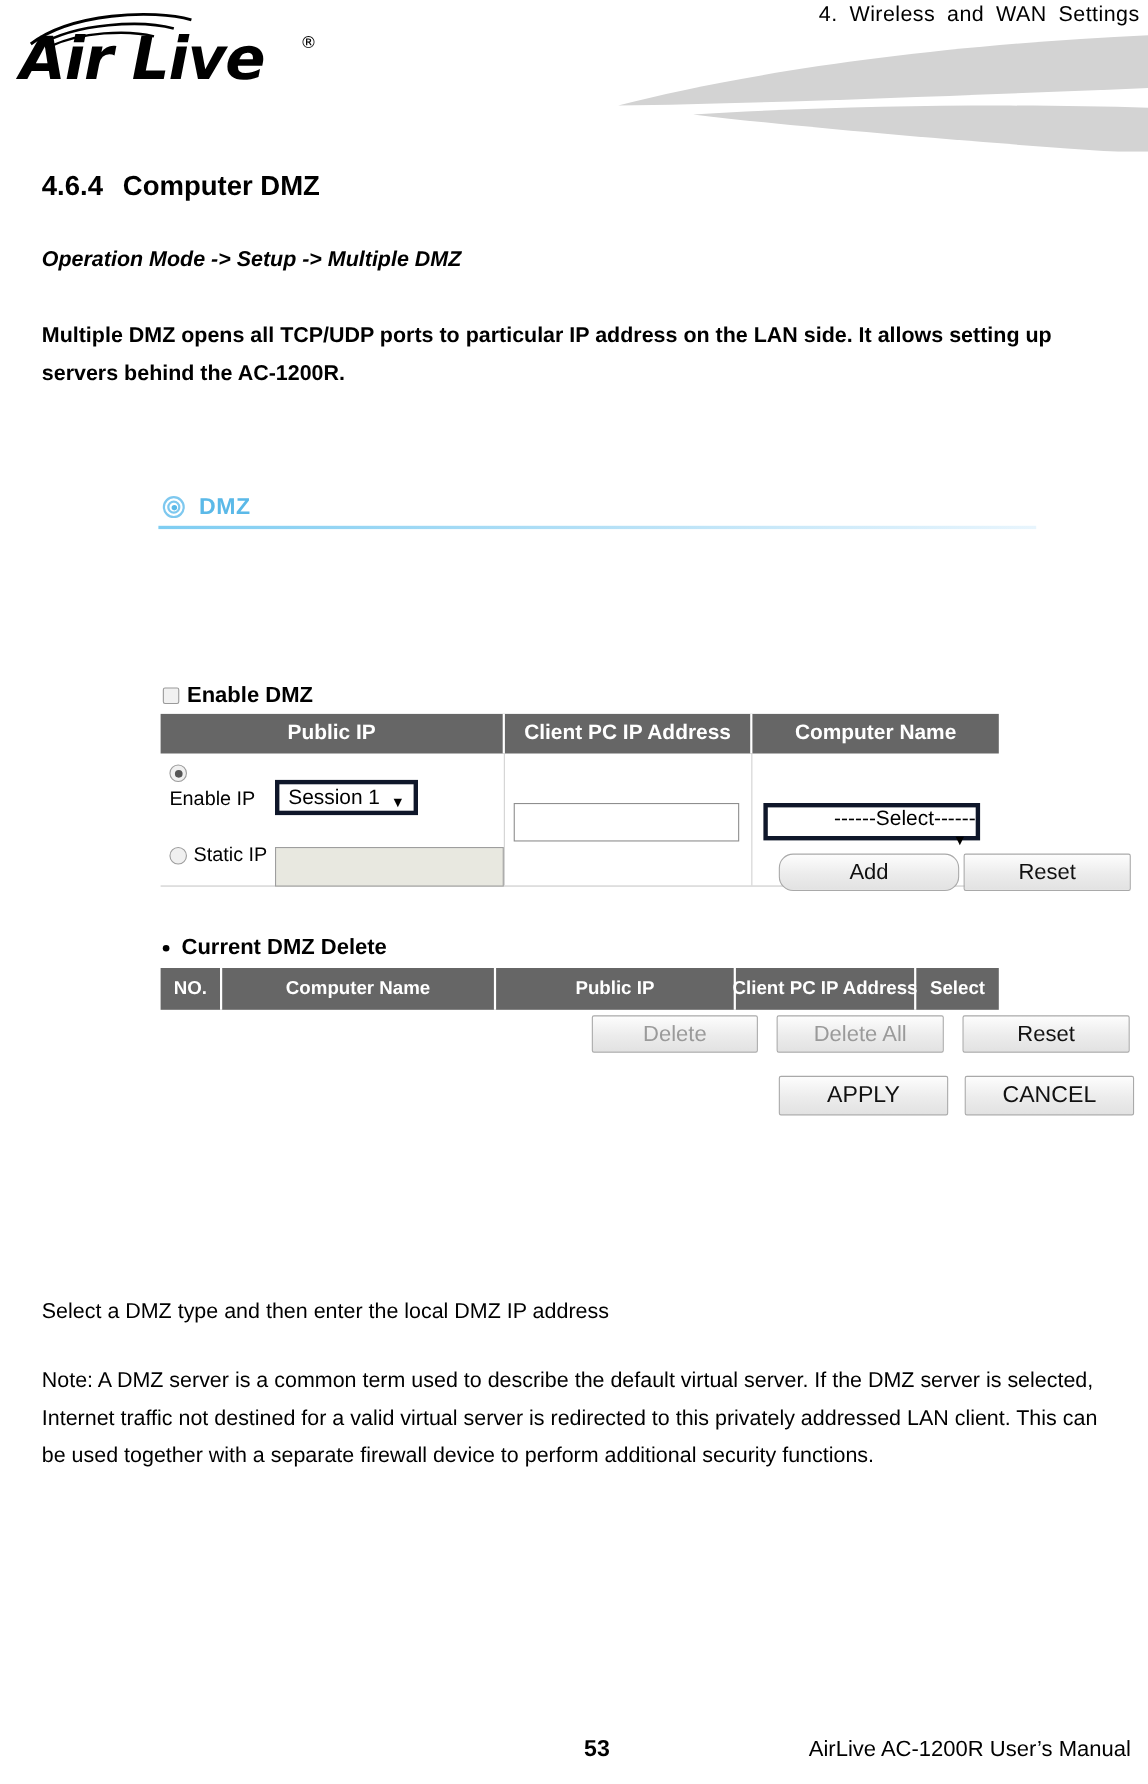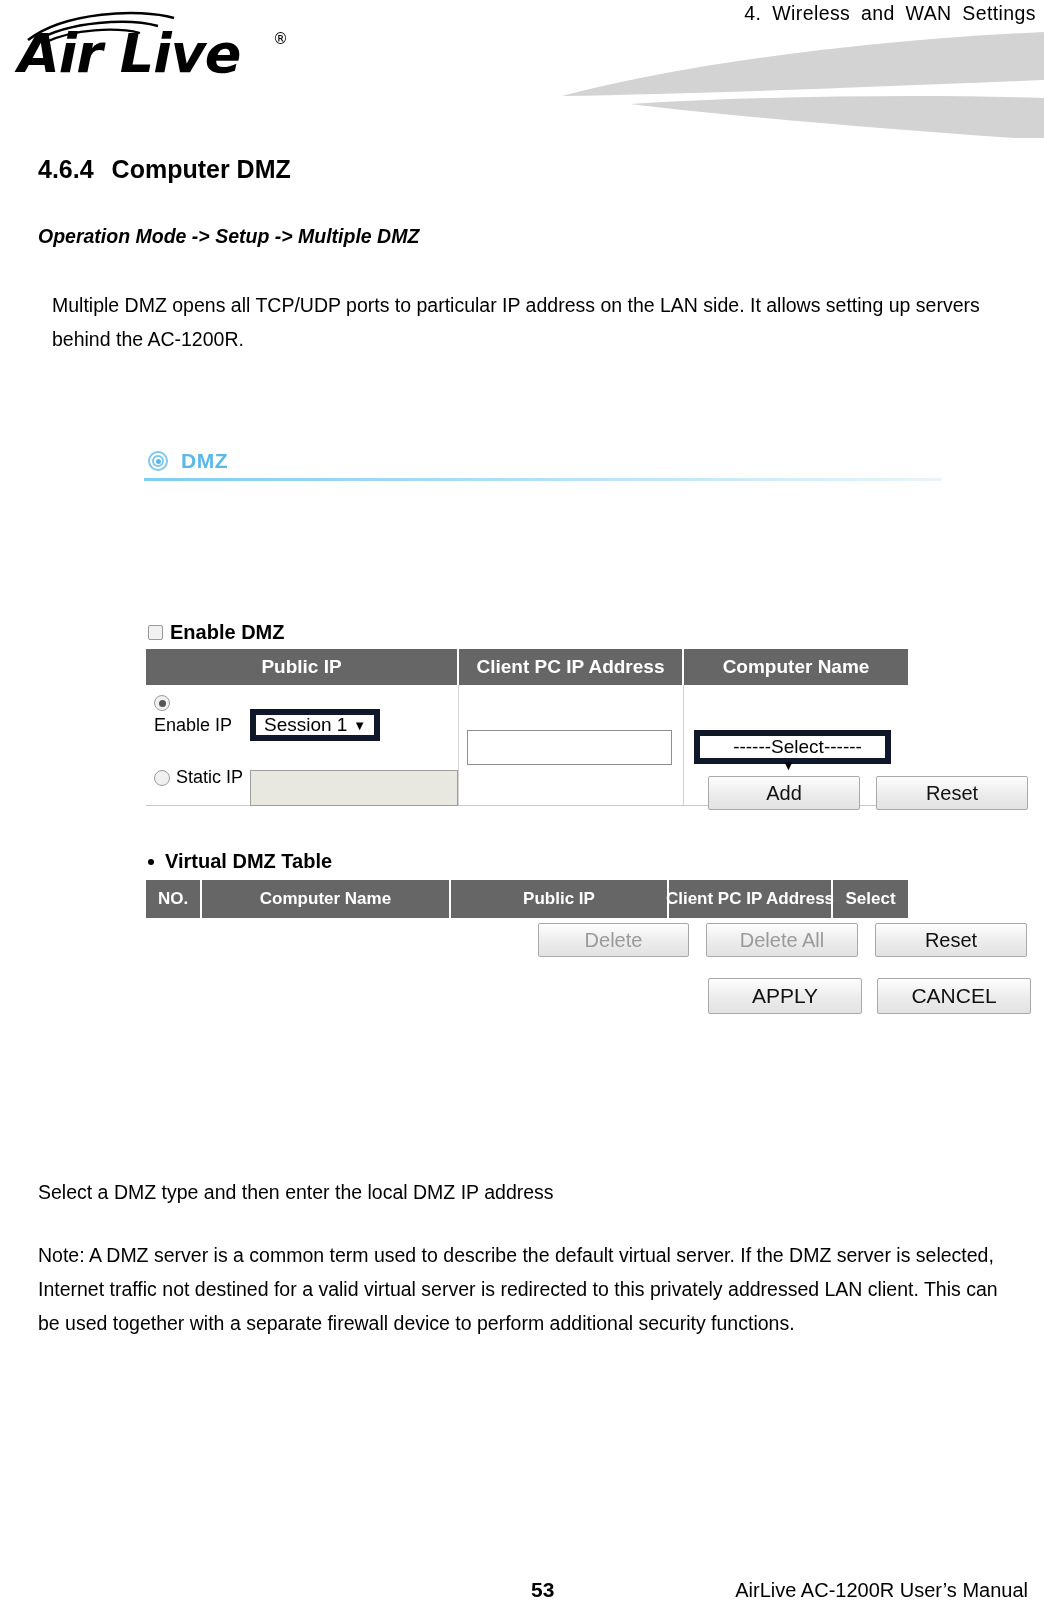--- a/index.html
+++ b/index.html
@@ -93,24 +93,25 @@
     left: 38px;
     font-size: 19.5px;
     font-weight: bold;
     font-style: italic;
     white-space: nowrap;
   }
 
   .intro-paragraph {
     position: absolute;
     top: 288px;
-    left: 52px;
+    left: 38px;
     width: 962px;
     font-size: 19.5px;
     line-height: 34px;
+    font-weight: bold;
   }
 
   .closing-line {
     position: absolute;
     top: 1175px;
     left: 38px;
     width: 962px;
     font-size: 19.5px;
     line-height: 34px;
   }
@@ -273,25 +274,25 @@
     left: 8px;
     width: 95px;
   }
   .static-group .inline {
     display: flex;
     align-items: center;
     gap: 6px;
   }
 
   .select-box {
-    border: 6px solid #0f172a;
+    border: 4px solid #0f172a;
     background: #ffffff;
     font-size: 19px;
     display: flex;
-    align-items: center;
+    align-items: flex-end;
     box-sizing: border-box;
   }
   .select-box .val { flex: 1; padding-left: 8px; white-space: nowrap; }
   .select-box .caret {
     padding-right: 8px;
     font-size: 13px;
   }
   .session-select {
     position: absolute;
     top: 24px;
@@ -337,21 +338,21 @@
     font-size: 20px;
     color: #111;
     display: flex;
     align-items: center;
     justify-content: center;
     box-sizing: border-box;
     position: absolute;
   }
   .btn.disabled { color: #9a9a9a; }
 
-  .btn-add    { top: 338px; left: 578px; width: 152px; height: 34px; }
+  .btn-add    { top: 338px; left: 578px; width: 164px; height: 34px; border-radius: 13px; }
   .btn-reset1 { top: 338px; left: 746px; width: 152px; height: 34px; }
 
   
   .current-table-label {
     position: absolute;
     top: 412px;
     left: 18px;
     font-size: 20px;
     font-weight: bold;
     display: flex;
@@ -509,21 +510,21 @@
       </div>
 
     </div>
   </div>
 
   <div class="btn btn-add">Add</div>
   <div class="btn btn-reset1">Reset</div>
 
   <div class="current-table-label">
     <span class="bullet-dot"></span>
-    <span>Virtual DMZ Table</span>
+    <span>Current DMZ Delete</span>
   </div>
 
   <div class="current-head">
     <div class="cell cc-no">NO.</div>
     <div class="cell cc-name">Computer Name</div>
     <div class="cell cc-public">Public IP</div>
     <div class="cell cc-client">Client PC IP Address</div>
     <div class="cell cc-select">Select</div>
   </div>
 

